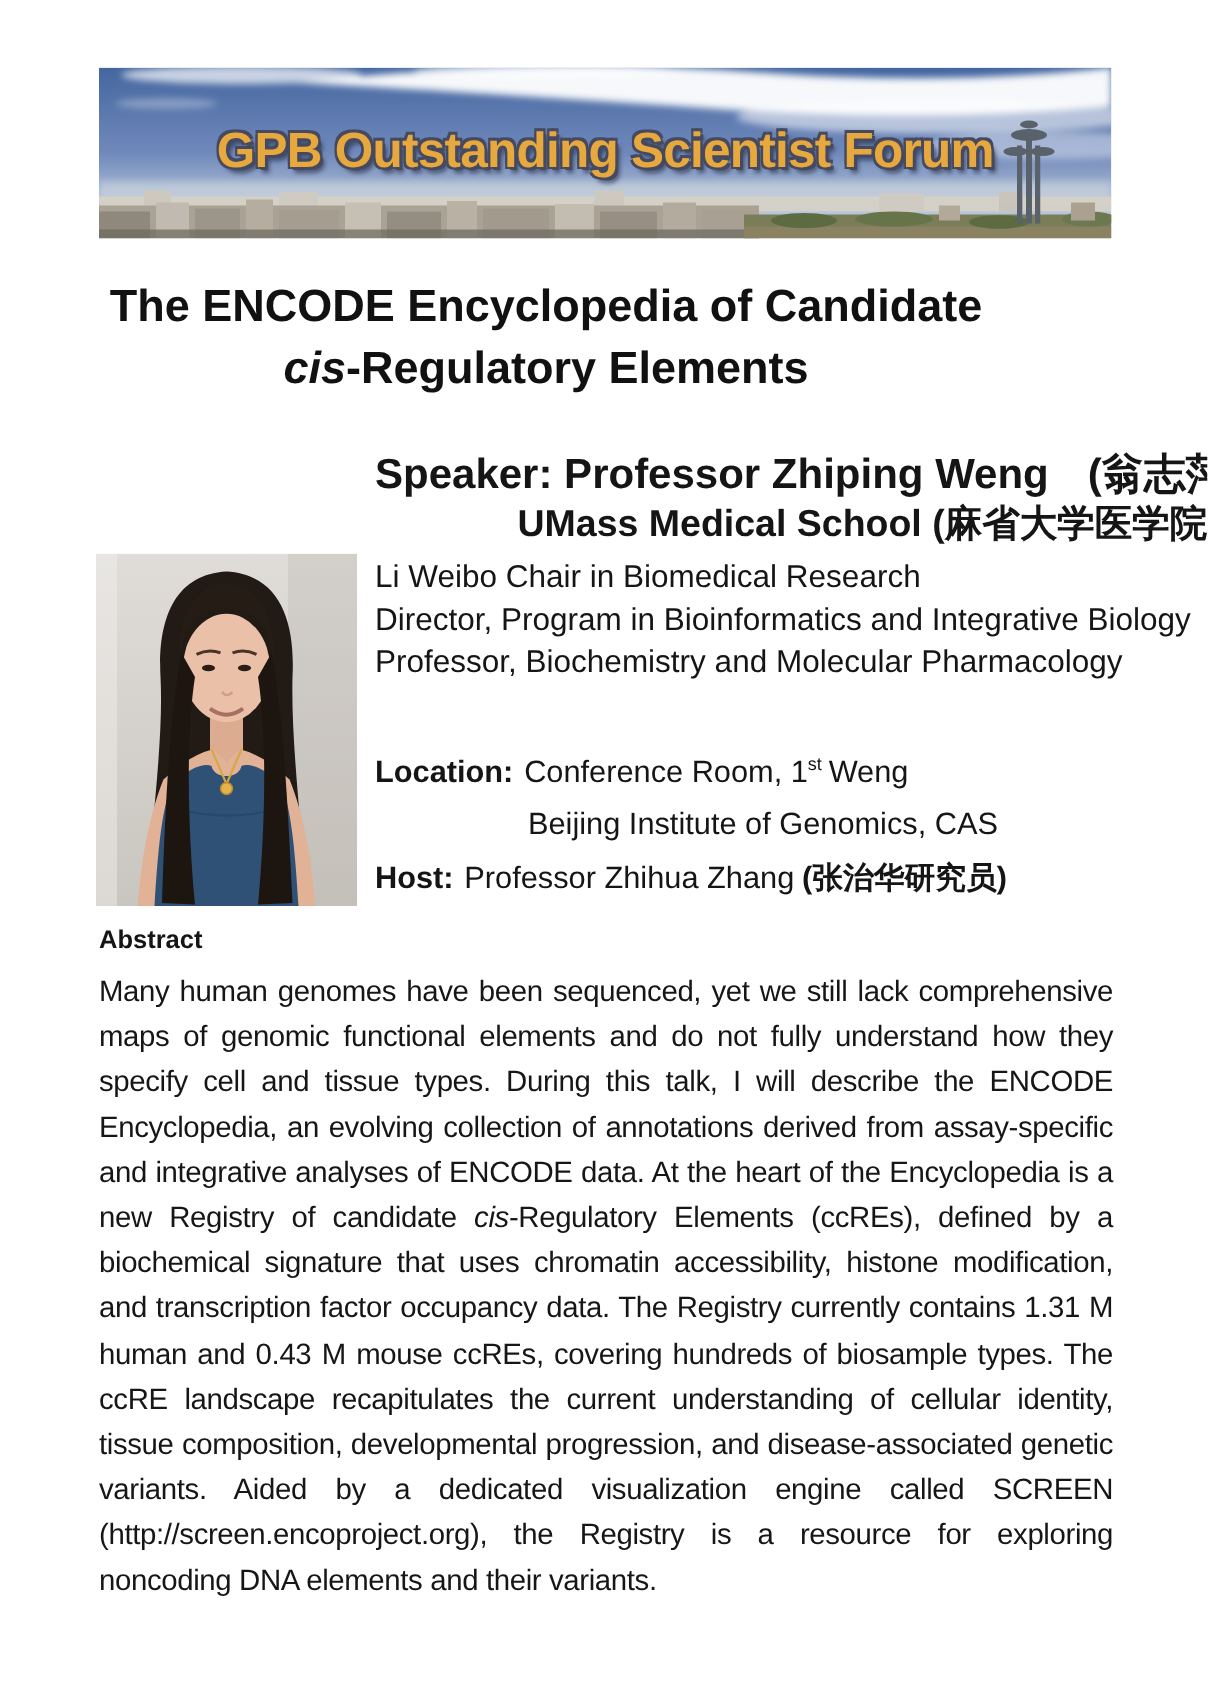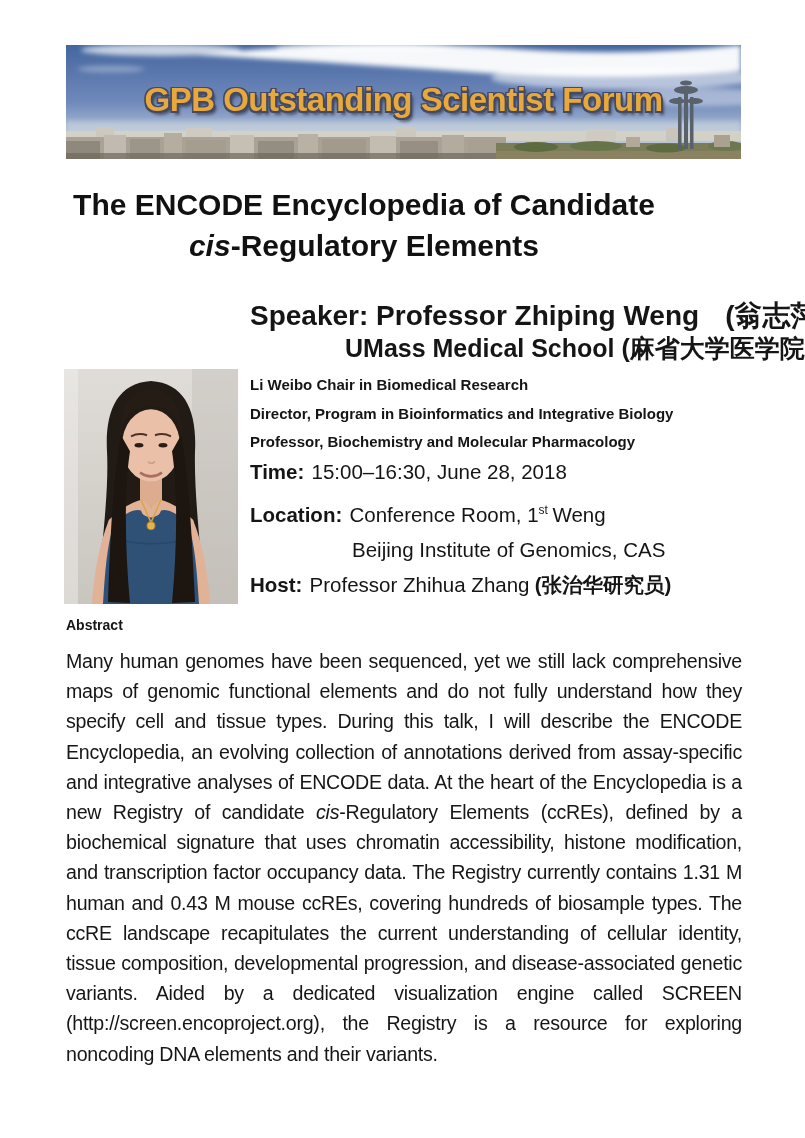--- a/index.html
+++ b/index.html
@@ -23,32 +23,32 @@
     font-size:30px;line-height:41px;font-weight:bold;color:#111;
   }
   
   .speaker-line{position:absolute;left:250px;top:297px;font-size:28px;font-weight:bold;white-space:nowrap;}
   .speaker-line .cn{margin-left:26px;}
   .affil-line{position:absolute;left:345px;top:332px;font-size:25px;font-weight:bold;white-space:nowrap;}
   
   .photo{position:absolute;left:64px;top:369px;width:174px;height:235px;overflow:hidden;}
   .photo svg{display:block;width:100%;height:100%;}
   
-  .bio{position:absolute;left:250px;top:371px;font-size:15px;line-height:28.5px;white-space:nowrap;font-weight:bold;}
+  .bio{position:absolute;left:250px;top:371px;font-size:21px;line-height:28.5px;white-space:nowrap;}
   .meta-line{position:absolute;left:250px;font-size:20.5px;white-space:nowrap;}
   .meta-line b{margin-right:0.35em;}
   .meta-time{top:460px;}
   .meta-location{top:503px;}
   .meta-location2{top:538px;left:352px;}
   .meta-host{top:571px;}
   .meta-host .cn{font-weight:bold;margin-left:0.25em;text-align:center;}
   sup{font-size:12px;vertical-align:super;line-height:0;}
   .floor{margin-left:0.22em;}
   
-  .abstract-heading{position:absolute;left:66px;top:617px;font-size:14px;font-weight:bold;}
+  .abstract-heading{position:absolute;left:66px;top:617px;font-size:17px;font-weight:bold;}
   .abstract-body{
     position:absolute;left:66px;top:646px;width:676px;margin:0;
     font-size:19.6px;line-height:30.2px;letter-spacing:-0.25px;
     text-align:justify;color:#161616;
   }
 </style>
 </head>
 <body>
 
 <div class="page">
@@ -186,23 +186,20 @@
       <path d="M117,66 C125,108 128,170 131,232 L108,233 C113,180 114,120 108,82 Z" fill="#1d1610"></path>
     </svg>
   </div>
 
   <div class="bio">
     <div>Li Weibo Chair in Biomedical Research</div>
     <div>Director, Program in Bioinformatics and Integrative Biology</div>
     <div>Professor, Biochemistry and Molecular Pharmacology</div>
   </div>
 
-  <div class="meta-line meta-time">
-    <b>Time:</b><span>15:00–16:30, June 28, 2018</span>
-  </div>
   <div class="meta-line meta-location">
     <b>Location:</b><span>Conference Room, 1</span><sup>st</sup><span class="floor">Weng</span>
   </div>
   <div class="meta-line meta-location2">Beijing Institute of Genomics, CAS</div>
   <div class="meta-line meta-host">
     <b>Host:</b><span>Professor Zhihua Zhang</span><span class="cn">(张治华研究员)</span>
   </div>
 
   <div class="abstract-heading">Abstract</div>
   <p class="abstract-body"><span>Many human genomes have been sequenced, yet we still lack comprehensive maps of genomic functional elements and do not fully understand how they specify cell and tissue types. During this talk, I will describe the ENCODE Encyclopedia, an evolving collection of annotations derived from assay-specific and integrative analyses of ENCODE data. At the heart of the Encyclopedia is a new Registry of candidate </span><i>cis</i><span>-Regulatory Elements (ccREs), defined by a biochemical signature that uses chromatin accessibility, histone modification, and transcription factor occupancy data. The Registry currently contains 1.31 M human and 0.43 M mouse ccREs, covering hundreds of biosample types. The ccRE landscape recapitulates the current understanding of cellular identity, tissue composition, developmental progression, and disease-associated genetic variants. Aided by a dedicated visualization engine called SCREEN (http://screen.encoproject.org), the Registry is a resource for exploring noncoding DNA elements and their variants.</span></p>

